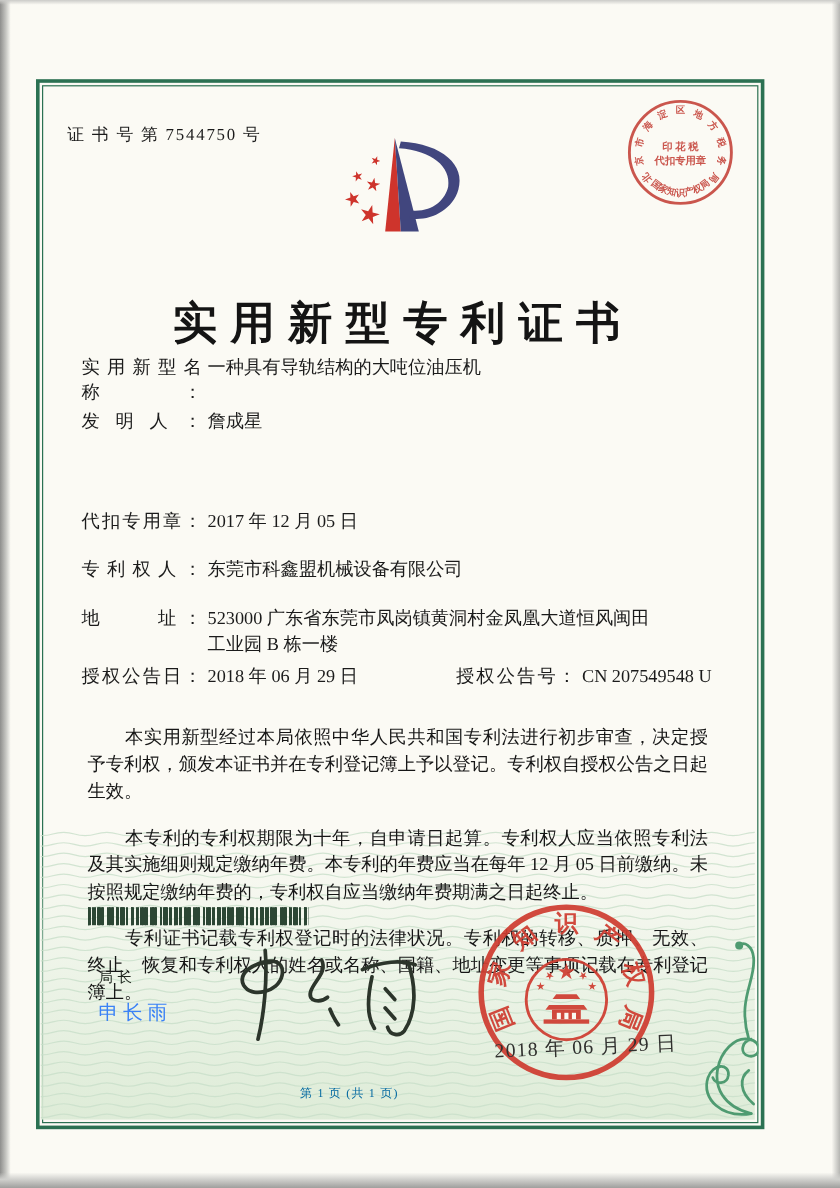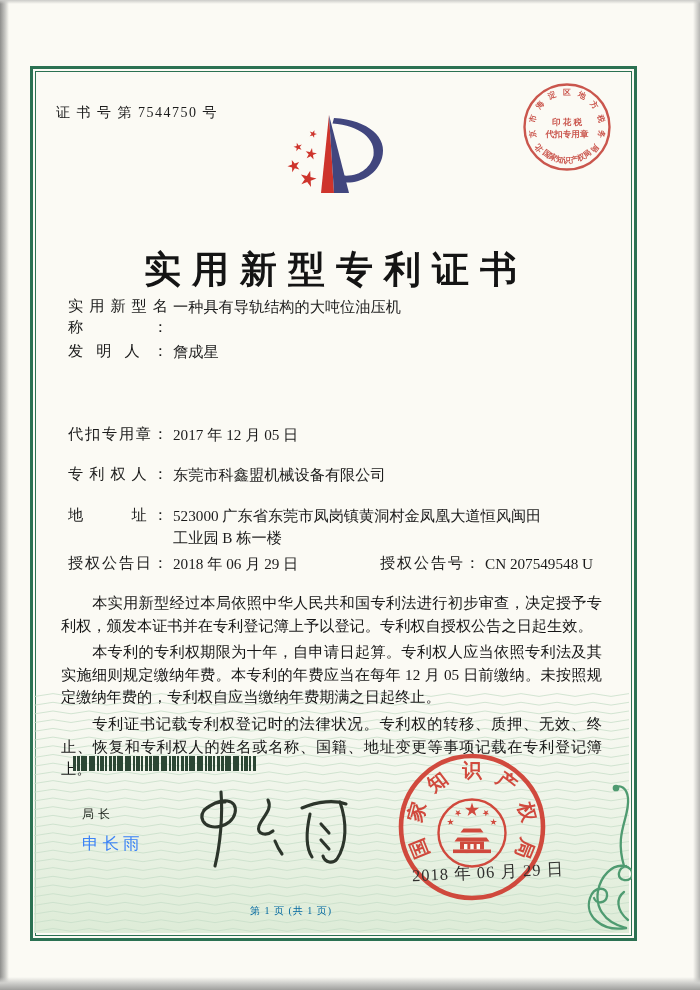--- a/index.html
+++ b/index.html
@@ -19,21 +19,21 @@
   .logo{position:absolute;left:281px;top:111px;width:110px;height:86px;z-index:3;}
   .title{position:absolute;left:30px;top:197px;width:601px;text-align:center;font-size:37px;font-weight:700;
     letter-spacing:11px;text-indent:11px;color:#141414;z-index:3;margin-top:48px;}
   .row{position:absolute;left:68px;width:550px;font-size:15.2px;z-index:3;}
   .r0{top:296px}.r1{top:341px}.r2{top:383px}.r3{top:424px}.r4{top:464px}.r5{top:505px}.rg{top:553px}
   .lab{display:inline-block;width:100px;text-align:justify;text-align-last:justify;vertical-align:top;}
   .val{display:inline-block;margin-left:5px;max-width:435px;vertical-align:top;white-space:pre-line;line-height:22px;}
   .pair2{position:absolute;left:312px;top:0;}
   .paras{position:absolute;left:57px;top:588px;width:549px;font-size:15.2px;line-height:22.6px;
     text-align:justify;color:#161616;z-index:3;}
-  .paras p{margin:4px;text-indent:2.05em;}
+  .paras p{margin:16px;text-indent:2.05em;}
   .barcode{position:absolute;left:73px;top:756px;width:184px;height:15px;z-index:3;
     background:repeating-linear-gradient(90deg,#2c4634 0 2px,rgba(0,0,0,0) 2px 4px),
                repeating-linear-gradient(90deg,#2c4634 0 1px,rgba(0,0,0,0) 1px 6px),
                repeating-linear-gradient(90deg,#2c4634 0 3px,rgba(0,0,0,0) 3px 9px);}
   .sig-title{position:absolute;left:82px;top:806px;font-family:"Liberation Sans","DejaVu Sans",sans-serif;
     font-size:12px;letter-spacing:4px;color:#20261f;z-index:3;}
   .sig-name{position:absolute;left:82px;top:833px;font-family:"Liberation Sans","DejaVu Sans",sans-serif;
     font-size:16.5px;letter-spacing:4px;color:#3b82f6;z-index:3;}
   #sig-svg{position:absolute;left:178px;top:786px;z-index:3;}
   #seal-svg{position:absolute;left:392px;top:747px;opacity:.93;z-index:4;}

